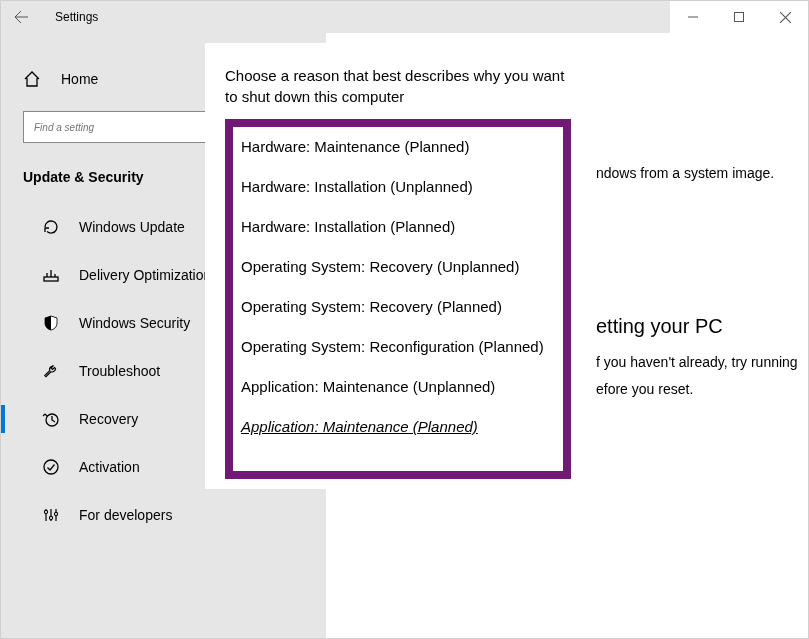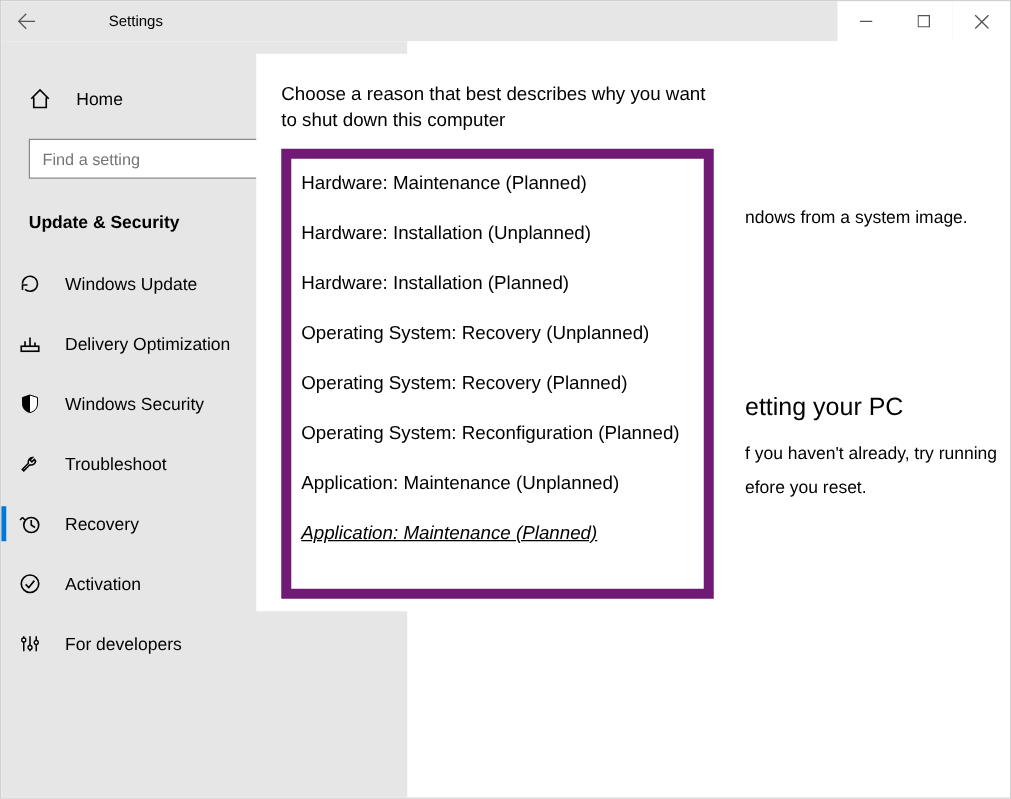--- a/index.html
+++ b/index.html
@@ -17,21 +17,20 @@
   }
 
   
   .titlebar {
     position: absolute;
     top: 0; left: 0; right: 0;
     height: 32px;
     display: flex;
     align-items: center;
     background: #E6E6E6;
-    gap: 32px;
   }
   .titlebar .back {
     width: 40px; height: 32px;
     display: flex; align-items: center; justify-content: center;
     cursor: pointer;
   }
   .titlebar .title {
     margin-left: 14px;
     font-size: 12px;
   }
@@ -82,34 +81,35 @@
     border: 1px solid #888;
     background: #fff;
     display: flex;
     align-items: center;
     padding: 0 6px 0 8px;
   }
   .search-box input {
     border: none;
     outline: none;
     flex: 1;
-    font-size: 13px;
+    font-size: 10px;
     font-family: inherit;
     background: transparent;
+    font-style: italic;
   }
   .cat-header {
     font-weight: 600;
     font-size: 14px;
     padding: 26px 0 18px 22px;
   }
   .nav-item {
     display: flex;
     align-items: center;
     height: 48px;
-    padding-left: 13px;
+    padding-left: 40px;
     gap: 18px;
     cursor: pointer;
     position: relative;
   }
   .nav-item.selected::before {
     content: "";
     position: absolute;
     left: 0; top: 10px; bottom: 10px;
     width: 4px;
     background: #0078D7;

